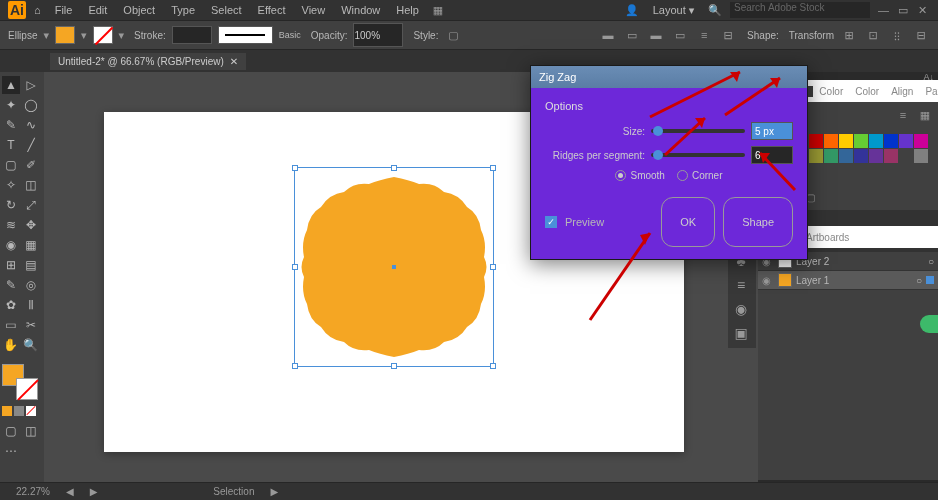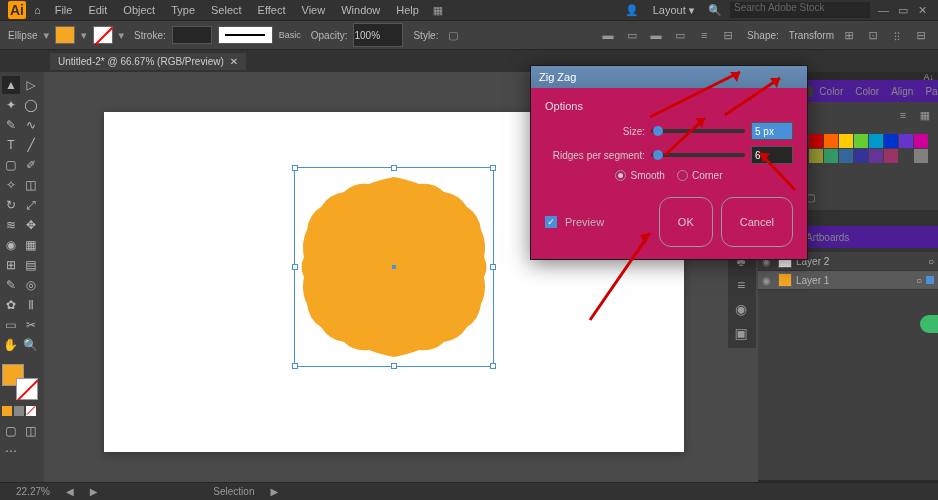--- a/index.html
+++ b/index.html
@@ -59,36 +59,36 @@
 .sel-handle.ml { top: 50%; left: -3px; margin-top: -3px; }
 .sel-handle.mr { top: 50%; right: -3px; margin-top: -3px; }
 .sel-handle.bl { bottom: -3px; left: -3px; }
 .sel-handle.bm { bottom: -3px; left: 50%; margin-left: -3px; }
 .sel-handle.br { bottom: -3px; right: -3px; }
 .sel-center { position: absolute; top: 50%; left: 50%; width: 4px; height: 4px; background: #4a90d9; margin: -2px 0 0 -2px; }
 .zigzag-shape { position: absolute; top: 100px; left: 255px; }
 
 
 .right-panels { width: 180px; background: #323232; display: flex; flex-direction: column; }
-.panel-tabs { height: 22px; background: #4c1d95; display: flex; align-items: center; font-size: 10px; }
+.panel-tabs { height: 22px; background: #ffffff; display: flex; align-items: center; font-size: 10px; }
 .panel-tab { padding: 0 6px; color: #888; cursor: pointer; }
 .panel-tab.active { color: #ccc; background: #404040; }
 .swatches-grid { padding: 6px; display: flex; flex-wrap: wrap; gap: 1px; background: #404040; }
 .swatch { width: 14px; height: 14px; }
 .layers-panel { background: #404040; flex: 1; margin-top: 4px; }
 .layer-row { display: flex; align-items: center; padding: 2px 4px; gap: 4px; font-size: 10px; border-bottom: 1px solid #333; }
 .layer-sw { width: 14px; height: 14px; border: 1px solid #666; }
 .layer-vis { width: 12px; color: #999; }
 
 
 .statusbar { position: absolute; bottom: 0; left: 0; right: 0; height: 18px; background: #323232; display: flex; align-items: center; padding: 0 8px; font-size: 10px; color: #999; border-top: 1px solid #262626; }
 .status-item { padding: 0 8px; }
 
 
-.dialog { position: absolute; top: 65px; left: 530px; width: 278px; background: #be185d; border: 1px solid #1a1a1a; box-shadow: 0 4px 20px rgba(0,0,0,0.5); z-index: 100; }
+.dialog { position: absolute; top: 65px; left: 530px; width: 278px; background: #6d28d9; border: 1px solid #1a1a1a; box-shadow: 0 4px 20px rgba(0,0,0,0.5); z-index: 100; }
 .dialog-title { height: 22px; background: linear-gradient(#6a8db5, #5a7da5); color: #fff; padding: 0 8px; display: flex; align-items: center; font-size: 11px; }
 .dialog-body { padding: 12px 14px; font-size: 11px; }
 .dlg-section { color: #ddd; margin-bottom: 10px; }
 .dlg-row { display: flex; align-items: center; margin: 6px 0; gap: 6px; }
 .dlg-label { color: #ccc; text-align: right; width: 100px; font-size: 10px; }
 .slider { flex: 1; height: 4px; background: #333; position: relative; border-radius: 2px; }
 .slider-thumb { position: absolute; width: 10px; height: 10px; background: #4a90d9; border-radius: 50%; top: -3px; }
 .dlg-input { width: 42px; height: 18px; background: #262626; border: 1px solid #555; color: #fff; font-size: 10px; padding: 0 3px; }
 .dlg-input.highlight { background: #4a90d9; color: #fff; }
 .radio-row { display: flex; gap: 12px; justify-content: center; margin: 4px 0; }
@@ -385,21 +385,21 @@
       <div class="radio-opt">
           <div class="radio"></div>
           <span>Corner</span>
         </div>
     </div>
   </div>
   <div class="dialog-footer">
     <div class="checkbox">✓</div>
     <span>Preview</span>
     <button class="dlg-btn">OK</button>
-    <button class="dlg-btn">Cancel</button>
+    <button class="dlg-btn">Shape</button>
   </div>
 </div>
 
 <svg class="arrow" style="top:62px;left:640px" width="120" height="60">
     <line x1="10" y1="55" x2="100" y2="10" stroke="#cc0000" stroke-width="3"></line>
     <polygon points="100,10 90,10 97,20" fill="#cc0000"></polygon>
   </svg>
 <svg class="arrow" style="top:70px;left:720px" width="80" height="50">
     <line x1="5" y1="45" x2="60" y2="8" stroke="#cc0000" stroke-width="3"></line>
     <polygon points="60,8 50,8 57,18" fill="#cc0000"></polygon>

